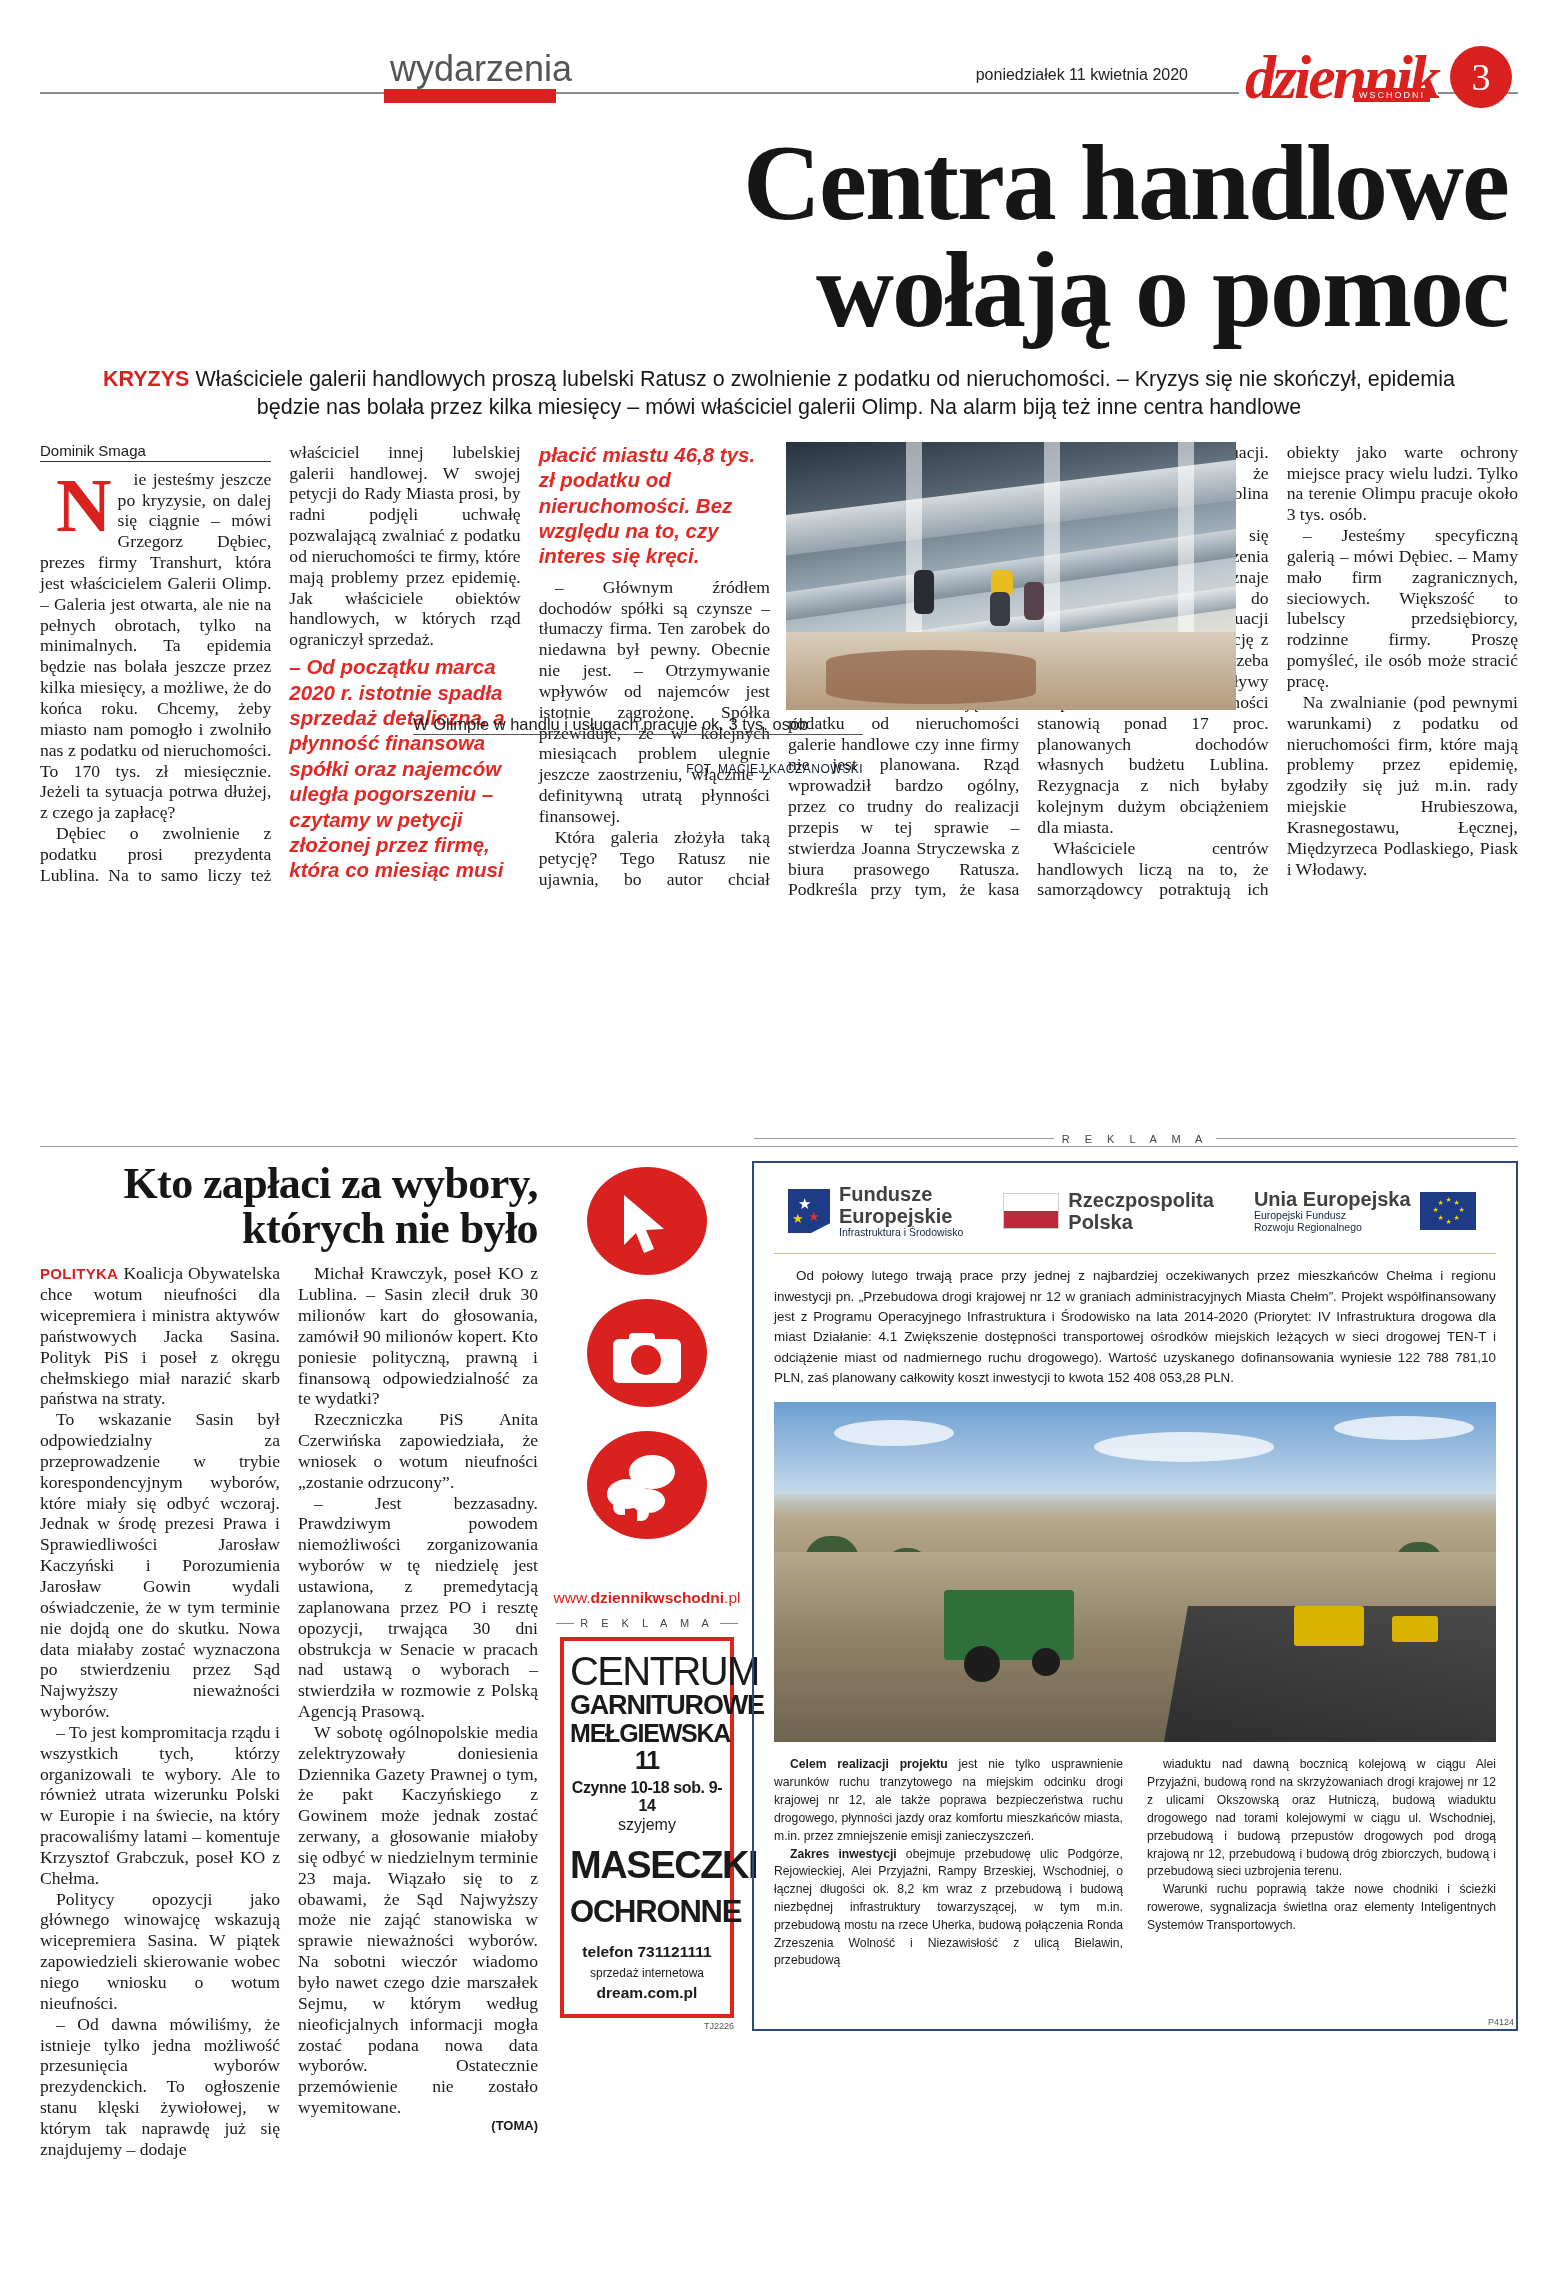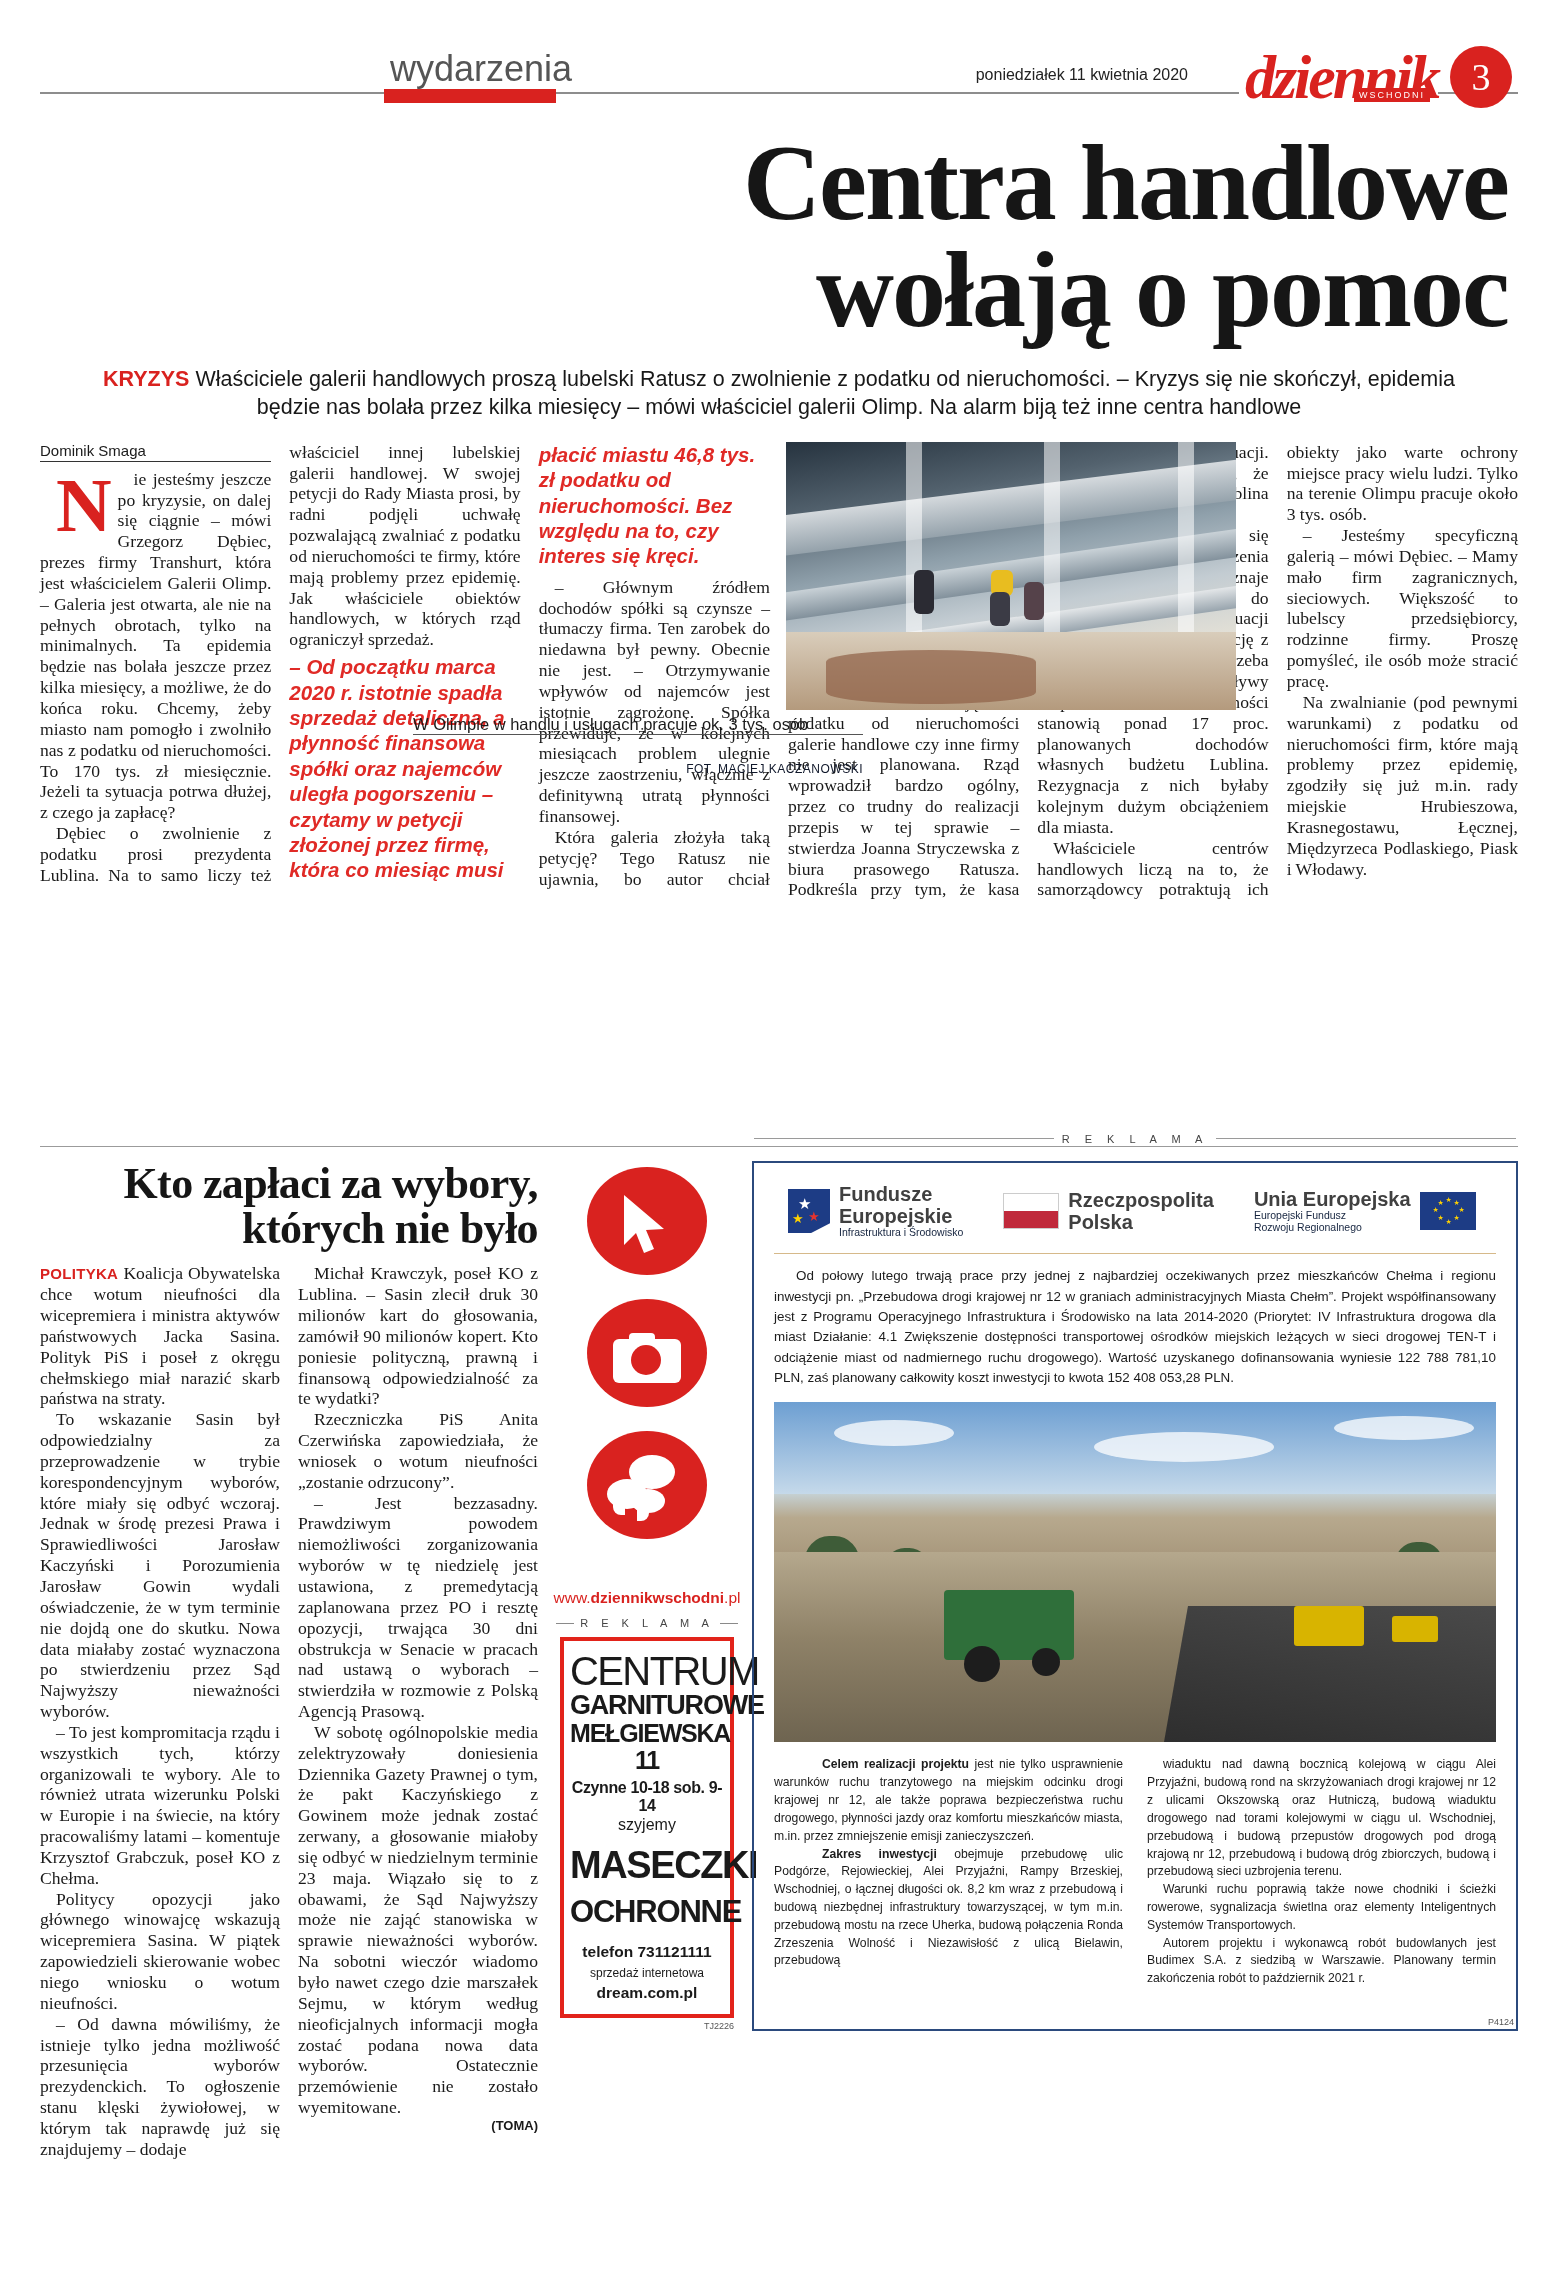--- a/index.html
+++ b/index.html
@@ -227,21 +227,21 @@
   .euad-photo .road { position:absolute; left:0; bottom:0; width:100%; height:56%; background: linear-gradient(180deg,#b5a88d 0%,#8f8268 45%,#6e6450 100%); }
   .euad-photo .asph { position:absolute; right:0; bottom:0; width:46%; height:40%; background: linear-gradient(190deg,#4a4a4a,#2e2e2e); transform: skewX(-10deg); transform-origin: bottom right;}
   .euad-photo .trk { position:absolute; background:#2f6f3a; border-radius:4px; }
   .euad-photo .trk2 { position:absolute; background:#d8b400; border-radius:3px; }
   .euad-photo .tree { position:absolute; bottom:43%; background:#3e5c38; border-radius:45% 45% 30% 30%; }
   .euad-cols { column-count: 2; column-gap: 24px; }
   .euad-p2 {
     font-family: "Liberation Sans", sans-serif; font-size: 12.2px;
     line-height: 1.46; text-align: justify; color: #1c1c1c; text-indent: 16px;
   }
-  .euad-p2 b { font-weight: bold; margin-left: 32px; }
+  .euad-p2 b { font-weight: bold; }
   .p4124 { position: absolute; right: 2px; bottom: 2px; font-family:"Liberation Sans",sans-serif; font-size: 9px; color: #555; }
 
   
   .cursor-ic { position:absolute; left:33px; top:26px; width:54px; height:64px; }
   .cam-ic { position:absolute; left:26px; top:34px; width:68px; height:50px; }
   .cam-body { width:68px; height:44px; background:#fff; border-radius:6px; position:absolute; bottom:0; }
   .cam-hump { position:absolute; left:16px; top:0; width:26px; height:10px; background:#fff; border-radius:4px 4px 0 0; }
   .cam-lens { position:absolute; left:18px; top:12px; width:30px; height:30px; border-radius:50%; background:#d9221f; }
   .bub { position:absolute; background:#fff; border-radius:50%; }
 </style>
@@ -447,19 +447,18 @@
         <div class="trk" style="left:258px; bottom:66px; width:28px; height:28px; border-radius:50%; background:#1d1d1d;"></div>
         <div class="trk2" style="left:520px; bottom:96px; width:70px; height:40px;"></div>
         <div class="trk2" style="left:618px; bottom:100px; width:46px; height:26px;"></div>
       </div>
 
       <div class="euad-cols">
         <p class="euad-p2"><b>Celem realizacji projektu</b><span id="eul0"> jest nie tylko usprawnienie warunków ruchu tranzytowego na miejskim odcinku drogi krajowej nr 12, ale także poprawa bezpieczeństwa ruchu drogowego, płynności jazdy oraz komfortu mieszkańców miasta, m.in. przez zmniejszenie emisji zanieczyszczeń.</span></p>
         <p class="euad-p2"><b>Zakres inwestycji</b><span id="eul1"> obejmuje przebudowę ulic Podgórze, Rejowieckiej, Alei Przyjaźni, Rampy Brzeskiej, Wschodniej, o łącznej długości ok. 8,2 km wraz z przebudową i budową niezbędnej infrastruktury towarzyszącej, w tym m.in. przebudową mostu na rzece Uherka, budową połączenia Ronda Zrzeszenia Wolność i Niezawisłość z ulicą Bielawin, przebudową</span></p>
         <p class="euad-p2">wiaduktu nad dawną bocznicą kolejową w ciągu Alei Przyjaźni, budową rond na skrzyżowaniach drogi krajowej nr 12 z ulicami Okszowską oraz Hutniczą, budową wiaduktu drogowego nad torami kolejowymi w ciągu ul. Wschodniej, przebudową i budową przepustów drogowych pod drogą krajową nr 12, przebudową i budową dróg zbiorczych, budową i przebudową sieci uzbrojenia terenu.</p>
         <p class="euad-p2">Warunki ruchu poprawią także nowe chodniki i ścieżki rowerowe, sygnalizacja świetlna oraz elementy Inteligentnych Systemów Transportowych.</p>
-        <p class="euad-p2">Autorem projektu i wykonawcą robót budowlanych jest Budimex S.A. z siedzibą w Warszawie. Planowany termin zakończenia robót to październik 2021 r.</p>
       </div>
 
       <div class="p4124">P4124</div>
     </div>
   </div>
 </div>
 
 </body></html>

